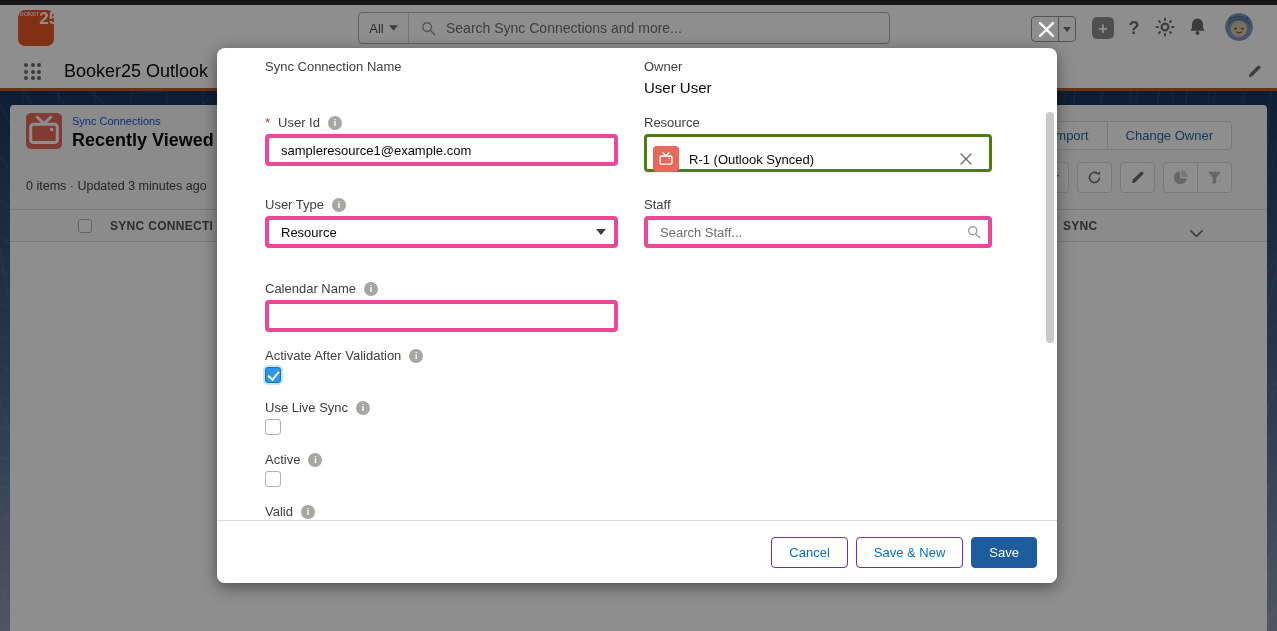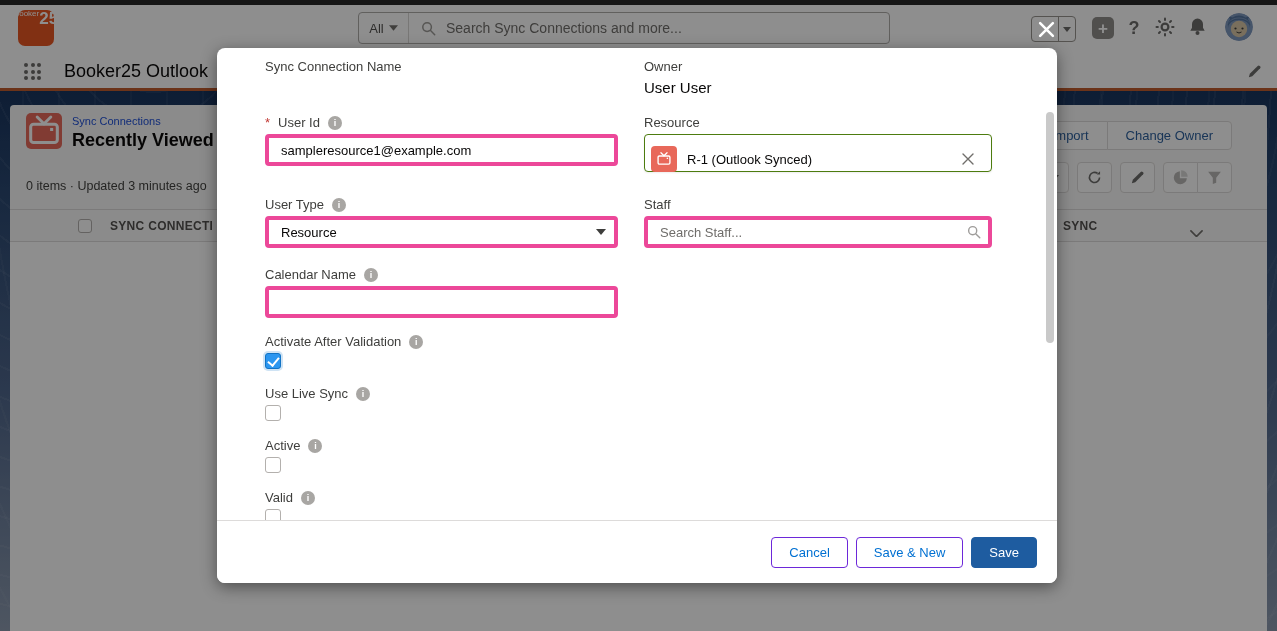--- a/index.html
+++ b/index.html
@@ -109,21 +109,21 @@
     display:flex; align-items:center; justify-content:center; font-style:normal; cursor:pointer; }
   .tinput { width:100%; height:32px; border:4px solid #ec4899; border-radius:4px; padding:0 12px; font-size:13px;
     color:#080707; font-family:inherit; outline:none; background:#fff; }
   .tinput::placeholder { color:#6f6d6a; opacity:1; }
 
   .combo { position:relative; }
   .combo .tinput { padding-right:30px; }
   .combo-caret { position:absolute; right:12px; top:13px; width:10px; height:6px; color:#3e3e3c; pointer-events:none; }
   .search-suffix { position:absolute; right:11px; top:9px; width:14px; height:14px; color:#9e9c9a; pointer-events:none; }
 
-  .lookup-pill { height:38px; border:1px solid #4d7c0f; border-radius:4px; background:#fff; box-shadow:0 1px 2px rgba(0,0,0,.07);
+  .lookup-pill { height:38px; border:3px solid #4d7c0f; border-radius:4px; background:#fff; box-shadow:0 1px 2px rgba(0,0,0,.07);
     display:flex; align-items:center; padding:12px 12px 0 6px; cursor:pointer; }
   .pill-icon { width:26px; height:26px; border-radius:4px; background:#e8685a; display:flex; align-items:center; justify-content:center; margin-right:10px; flex:none; }
   .pill-label { font-size:13px; color:#080707; }
   .pill-remove { margin-left:auto; width:22px; height:22px; border:none; background:transparent; color:#706e6b;
     display:flex; align-items:center; justify-content:center; cursor:pointer; }
   .pill-remove svg { width:12px; height:12px; }
 
   .cbx { width:16px; height:16px; border:1px solid #b3b0ad; border-radius:3px; background:#fff; position:relative;
     margin-top:2px; cursor:pointer; }
   .cbx.checked { background:#2b96f0; border-color:#1173c5; box-shadow:0 0 0 2px #cfe3f4; }
@@ -359,21 +359,21 @@
             <span class="pill-label">R-1 (Outlook Synced)</span>
             <button class="pill-remove">
               <svg viewBox="0 0 12 12">
                   <path d="M1 1l10 10M11 1L1 11" stroke="currentColor" stroke-width="1.4" stroke-linecap="round"></path>
                 </svg>
             </button>
           </div>
         </div>
       </div>
 
-      <div class="frow" style="margin-bottom:18px;">
+      <div class="frow" style="margin-bottom:32px;">
         <div>
           <div class="flabel">
             <span>User Type</span>
             <i class="info-icon">i</i>
           </div>
           <div class="combo">
             <input class="tinput" type="text" style="padding-left: 12px;" value="Resource">
             <svg class="combo-caret" viewBox="0 0 10 6">
                 <path d="M0 0h10L5 6z" fill="currentColor"></path>
               </svg>

